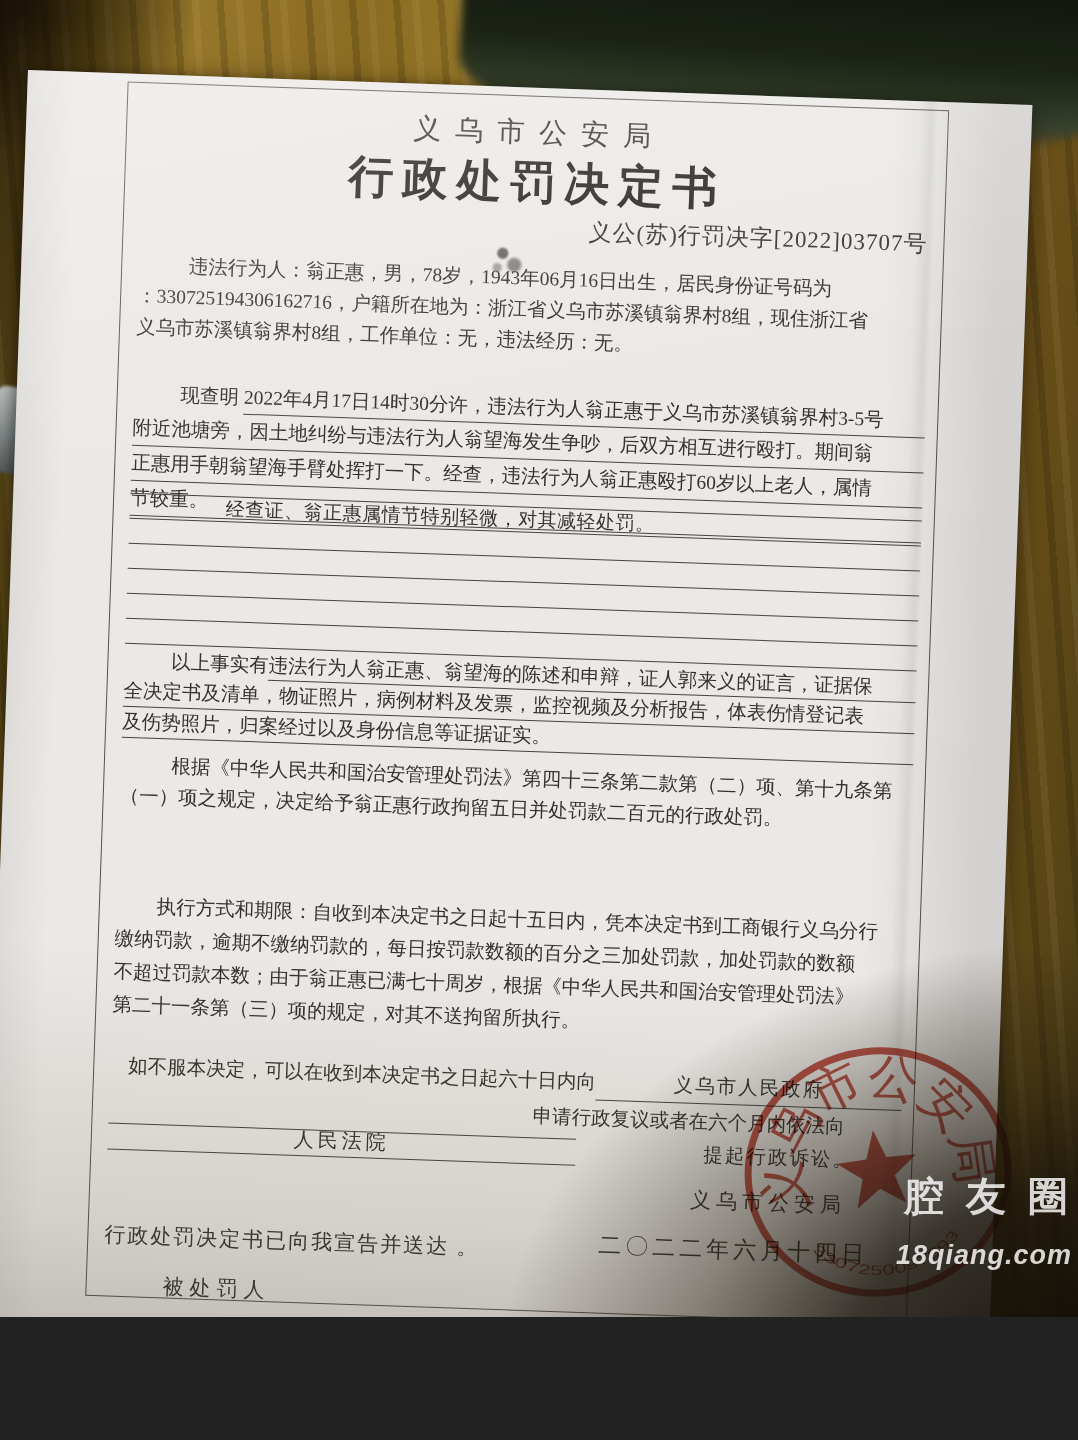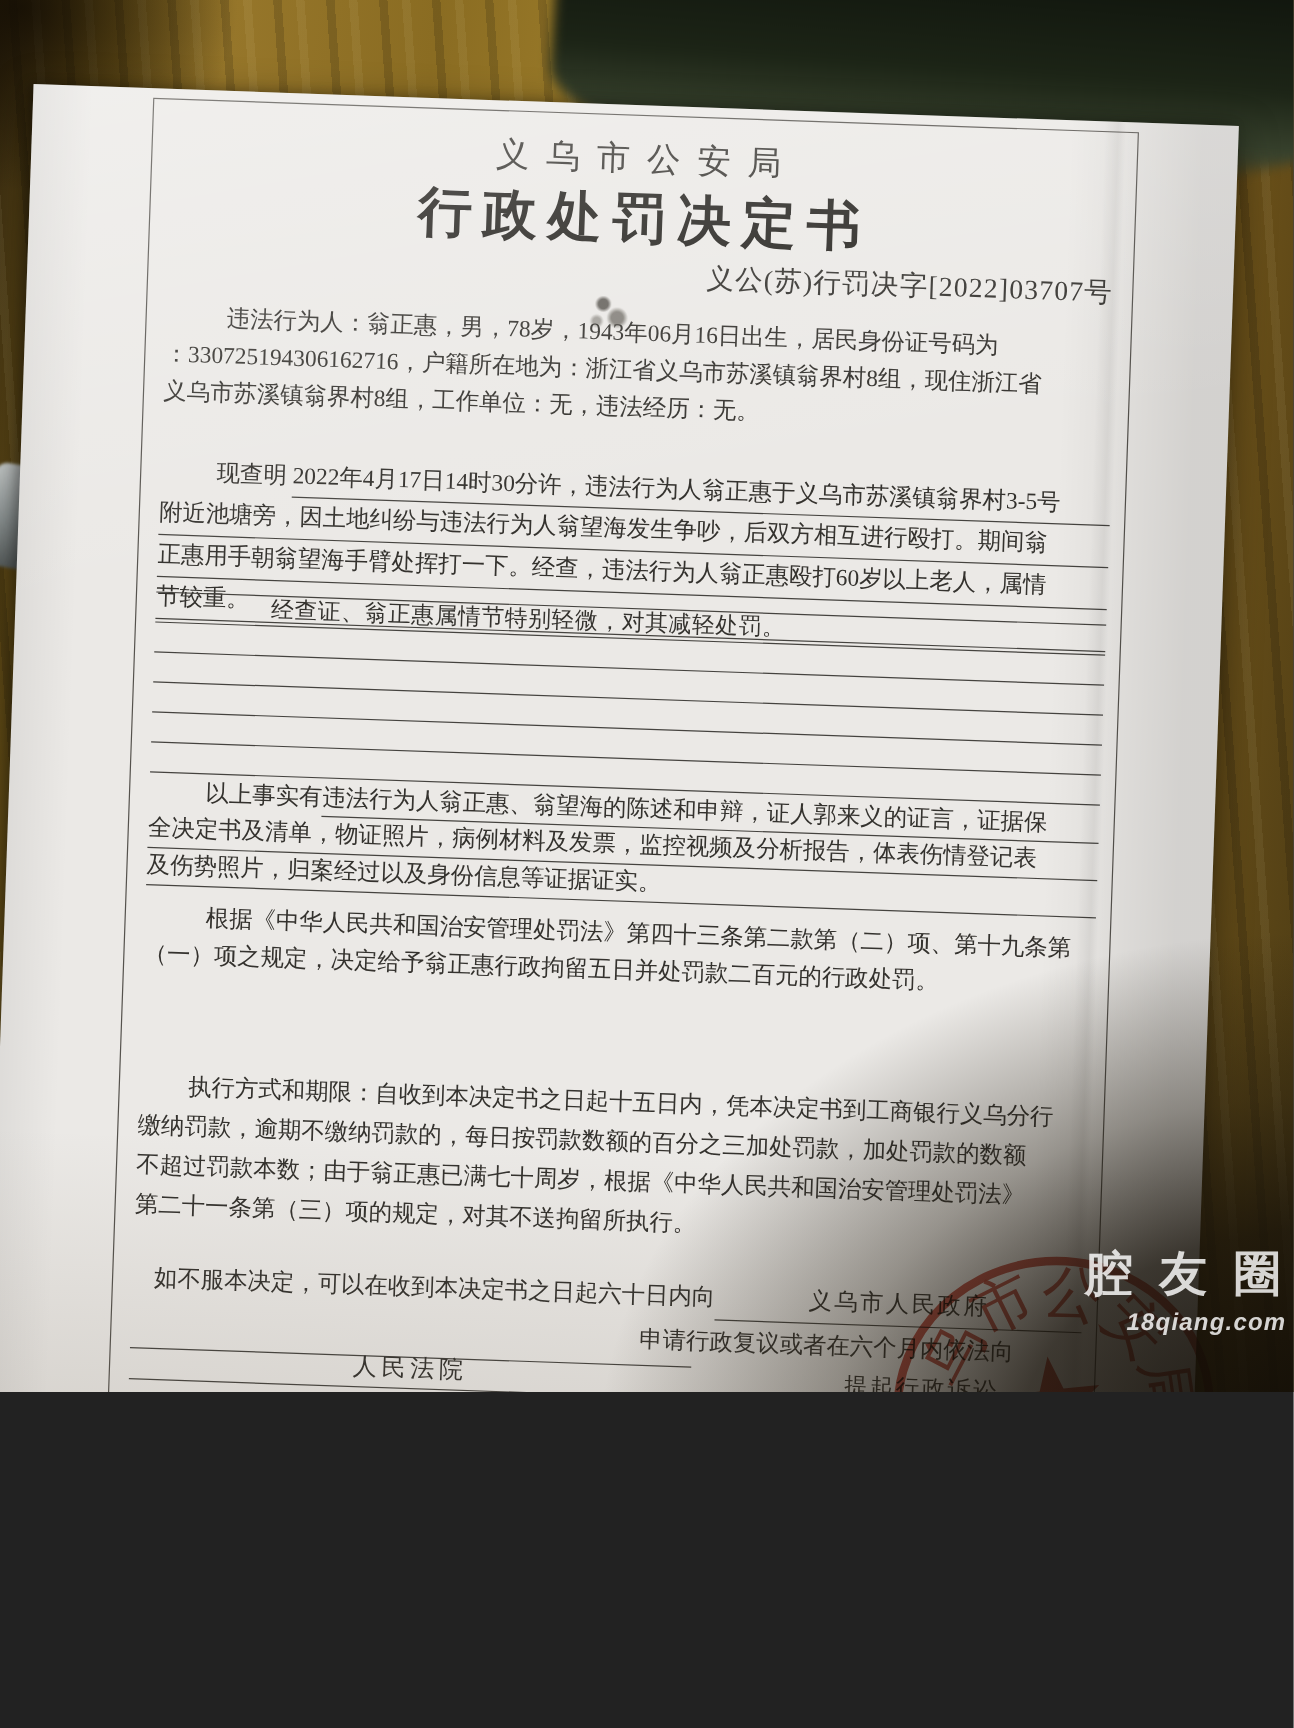--- a/index.html
+++ b/index.html
@@ -1,16 +1,16 @@
 <!DOCTYPE html>
 <html><head>
 <meta charset="utf-8">
 <style>
   html,body{margin:0;padding:0;background:#222;}
-  .scene{position:relative;width:1078px;height:1160px;overflow:hidden;
+  .scene{position:relative;width:1078px;height:1317px;overflow:hidden;
     font-family:"Liberation Serif", serif;
     background:linear-gradient(97deg,#33270f 0%,#6b5318 7%,#96762a 16%,#8a6c22 30%,#a0802c 46%,#8a6c20 62%,#77591b 82%,#4a3a14 100%);}
   .wood-grain{position:absolute;inset:0;
     background:repeating-linear-gradient(86deg,rgba(0,0,0,.16) 0 7px,rgba(0,0,0,0) 7px 19px,rgba(255,244,200,.07) 19px 26px,rgba(0,0,0,0) 26px 44px);
     opacity:.9;}
   .corner-dark{position:absolute;left:-60px;top:-60px;width:260px;height:220px;
     background:radial-gradient(ellipse at 30% 30%,rgba(18,12,3,.85),rgba(18,12,3,0) 70%);}
   .top-object{position:absolute;left:460px;top:-52px;width:700px;height:200px;
     background:linear-gradient(180deg,#0d110b 0%,#1c2416 55%,#39432e 82%,rgba(57,67,46,0) 100%);
     transform:rotate(4deg);border-radius:0 0 45% 35%;filter:blur(5px);}
@@ -92,21 +92,21 @@
   .bottom-shadow{position:absolute;inset:0;pointer-events:none;
     background:radial-gradient(ellipse 600px 430px at 102% 104%,rgba(16,12,6,.96) 0%,rgba(22,17,9,.8) 42%,rgba(30,24,13,.4) 68%,rgba(30,24,13,0) 100%);}
   .qr{position:absolute;left:853px;top:1347px;width:148px;height:100px;
     display:grid;grid-template-columns:repeat(15,1fr);grid-auto-rows:10px;
     background:rgba(140,130,112,.30);padding:1px;}
   .qr .m{width:9.6px;height:9.6px;}
   .qr .on{background:#0d0b08;}
   .watermark{position:absolute;right:6px;bottom:46px;text-align:right;
     font-family:"Liberation Sans",sans-serif;color:rgba(255,255,255,.82);}
   .wm-name{font-size:40px;font-weight:bold;letter-spacing:22px;margin-right:-18px;}
-  .wm-url{font-size:20px;font-weight:bold;font-style:italic;margin-top:2px;letter-spacing:1px;}
+  .wm-url{font-size:27px;font-weight:bold;font-style:italic;margin-top:16px;letter-spacing:1px;}
 </style>
 </head>
 <body>
 
 <div class="scene">
   <div class="wood-grain"></div>
   <div class="corner-dark"></div>
   <div class="top-object"></div>
   <div class="side-rod"></div>
 

